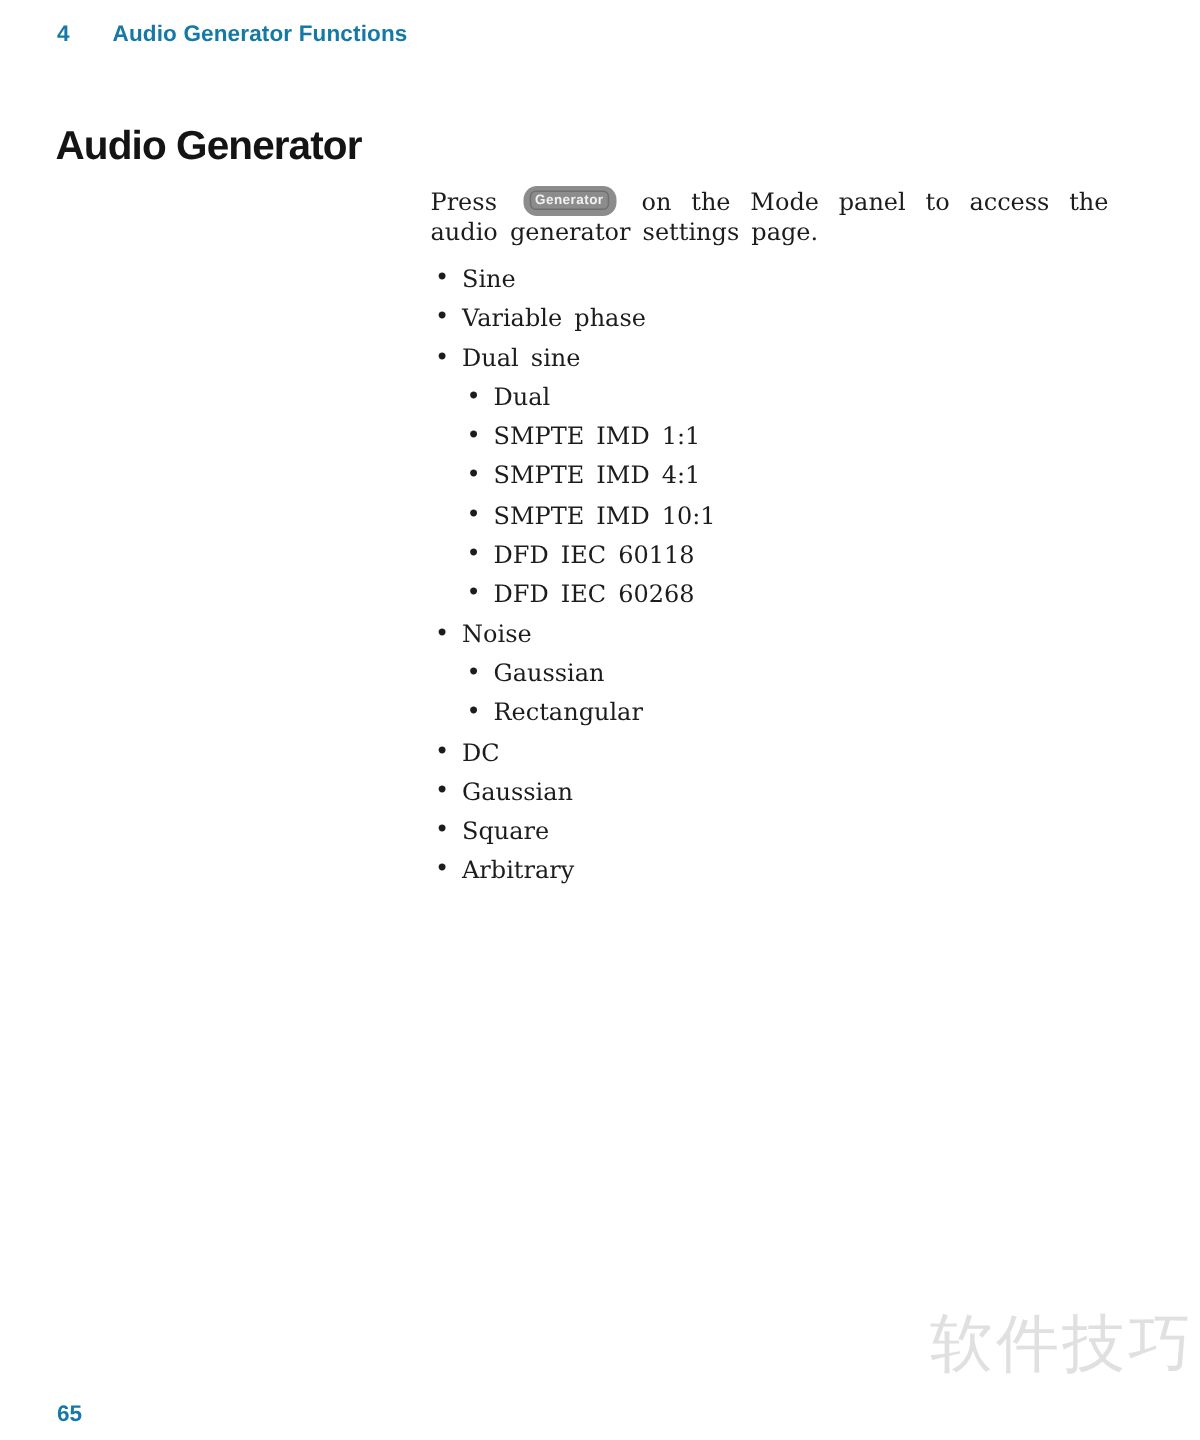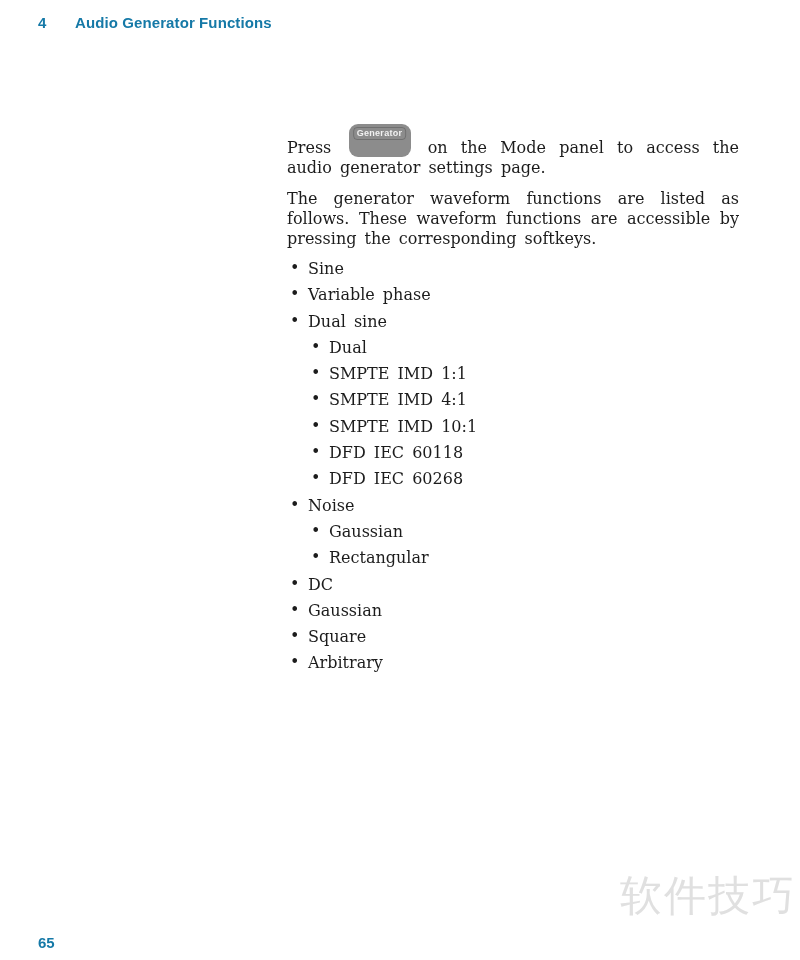--- a/index.html
+++ b/index.html
@@ -55,21 +55,21 @@
     word-spacing: 3px;
     margin-bottom: 11px;
   }
   .content p.para-3 { margin-bottom: 9px; }
 
   
   .mode-key {
     display: inline-block;
     position: relative;
     width: 62px;
-    height: 33px;
+    height: 20px;
     margin: 0 4px;
     background: #8c8c8c;
     border-radius: 9px;
     vertical-align: -4px;
   }
   .mode-key .mode-key-label {
     position: absolute;
     top: 3px;
     left: 50%;
     transform: translateX(-50%);
@@ -129,32 +129,32 @@
 </head>
 <body>
 
 <div class="page">
 
   <div class="running-header">
     <span class="chapter-num">4</span>
     <span class="chapter-title">Audio Generator Functions</span>
   </div>
 
+  <h1 class="page-title">Audio Generator</h1>
 
   <div class="content">
     <p class="para-1">
       <span>Press</span>
       <span class="mode-key">
         <span class="mode-key-label">Generator</span>
       </span>
       <span>on the Mode panel to access the audio generator settings page.</span>
     </p>
 
 
-    <p class="para-3">The generator waveform functions are listed as follows. These waveform functions are accessible by pressing the corresponding softkeys.</p>
 
     <ul class="waveform-list">
         <li class="level-1"><span class="bullet">•</span><span>Sine</span></li>
         <li class="level-1"><span class="bullet">•</span><span>Variable phase</span></li>
         <li class="level-1"><span class="bullet">•</span><span>Dual sine</span></li>
         <li class="level-2"><span class="bullet">•</span><span>Dual</span></li>
         <li class="level-2"><span class="bullet">•</span><span>SMPTE IMD 1:1</span></li>
         <li class="level-2"><span class="bullet">•</span><span>SMPTE IMD 4:1</span></li>
         <li class="level-2"><span class="bullet">•</span><span>SMPTE IMD 10:1</span></li>
         <li class="level-2"><span class="bullet">•</span><span>DFD IEC 60118</span></li>

